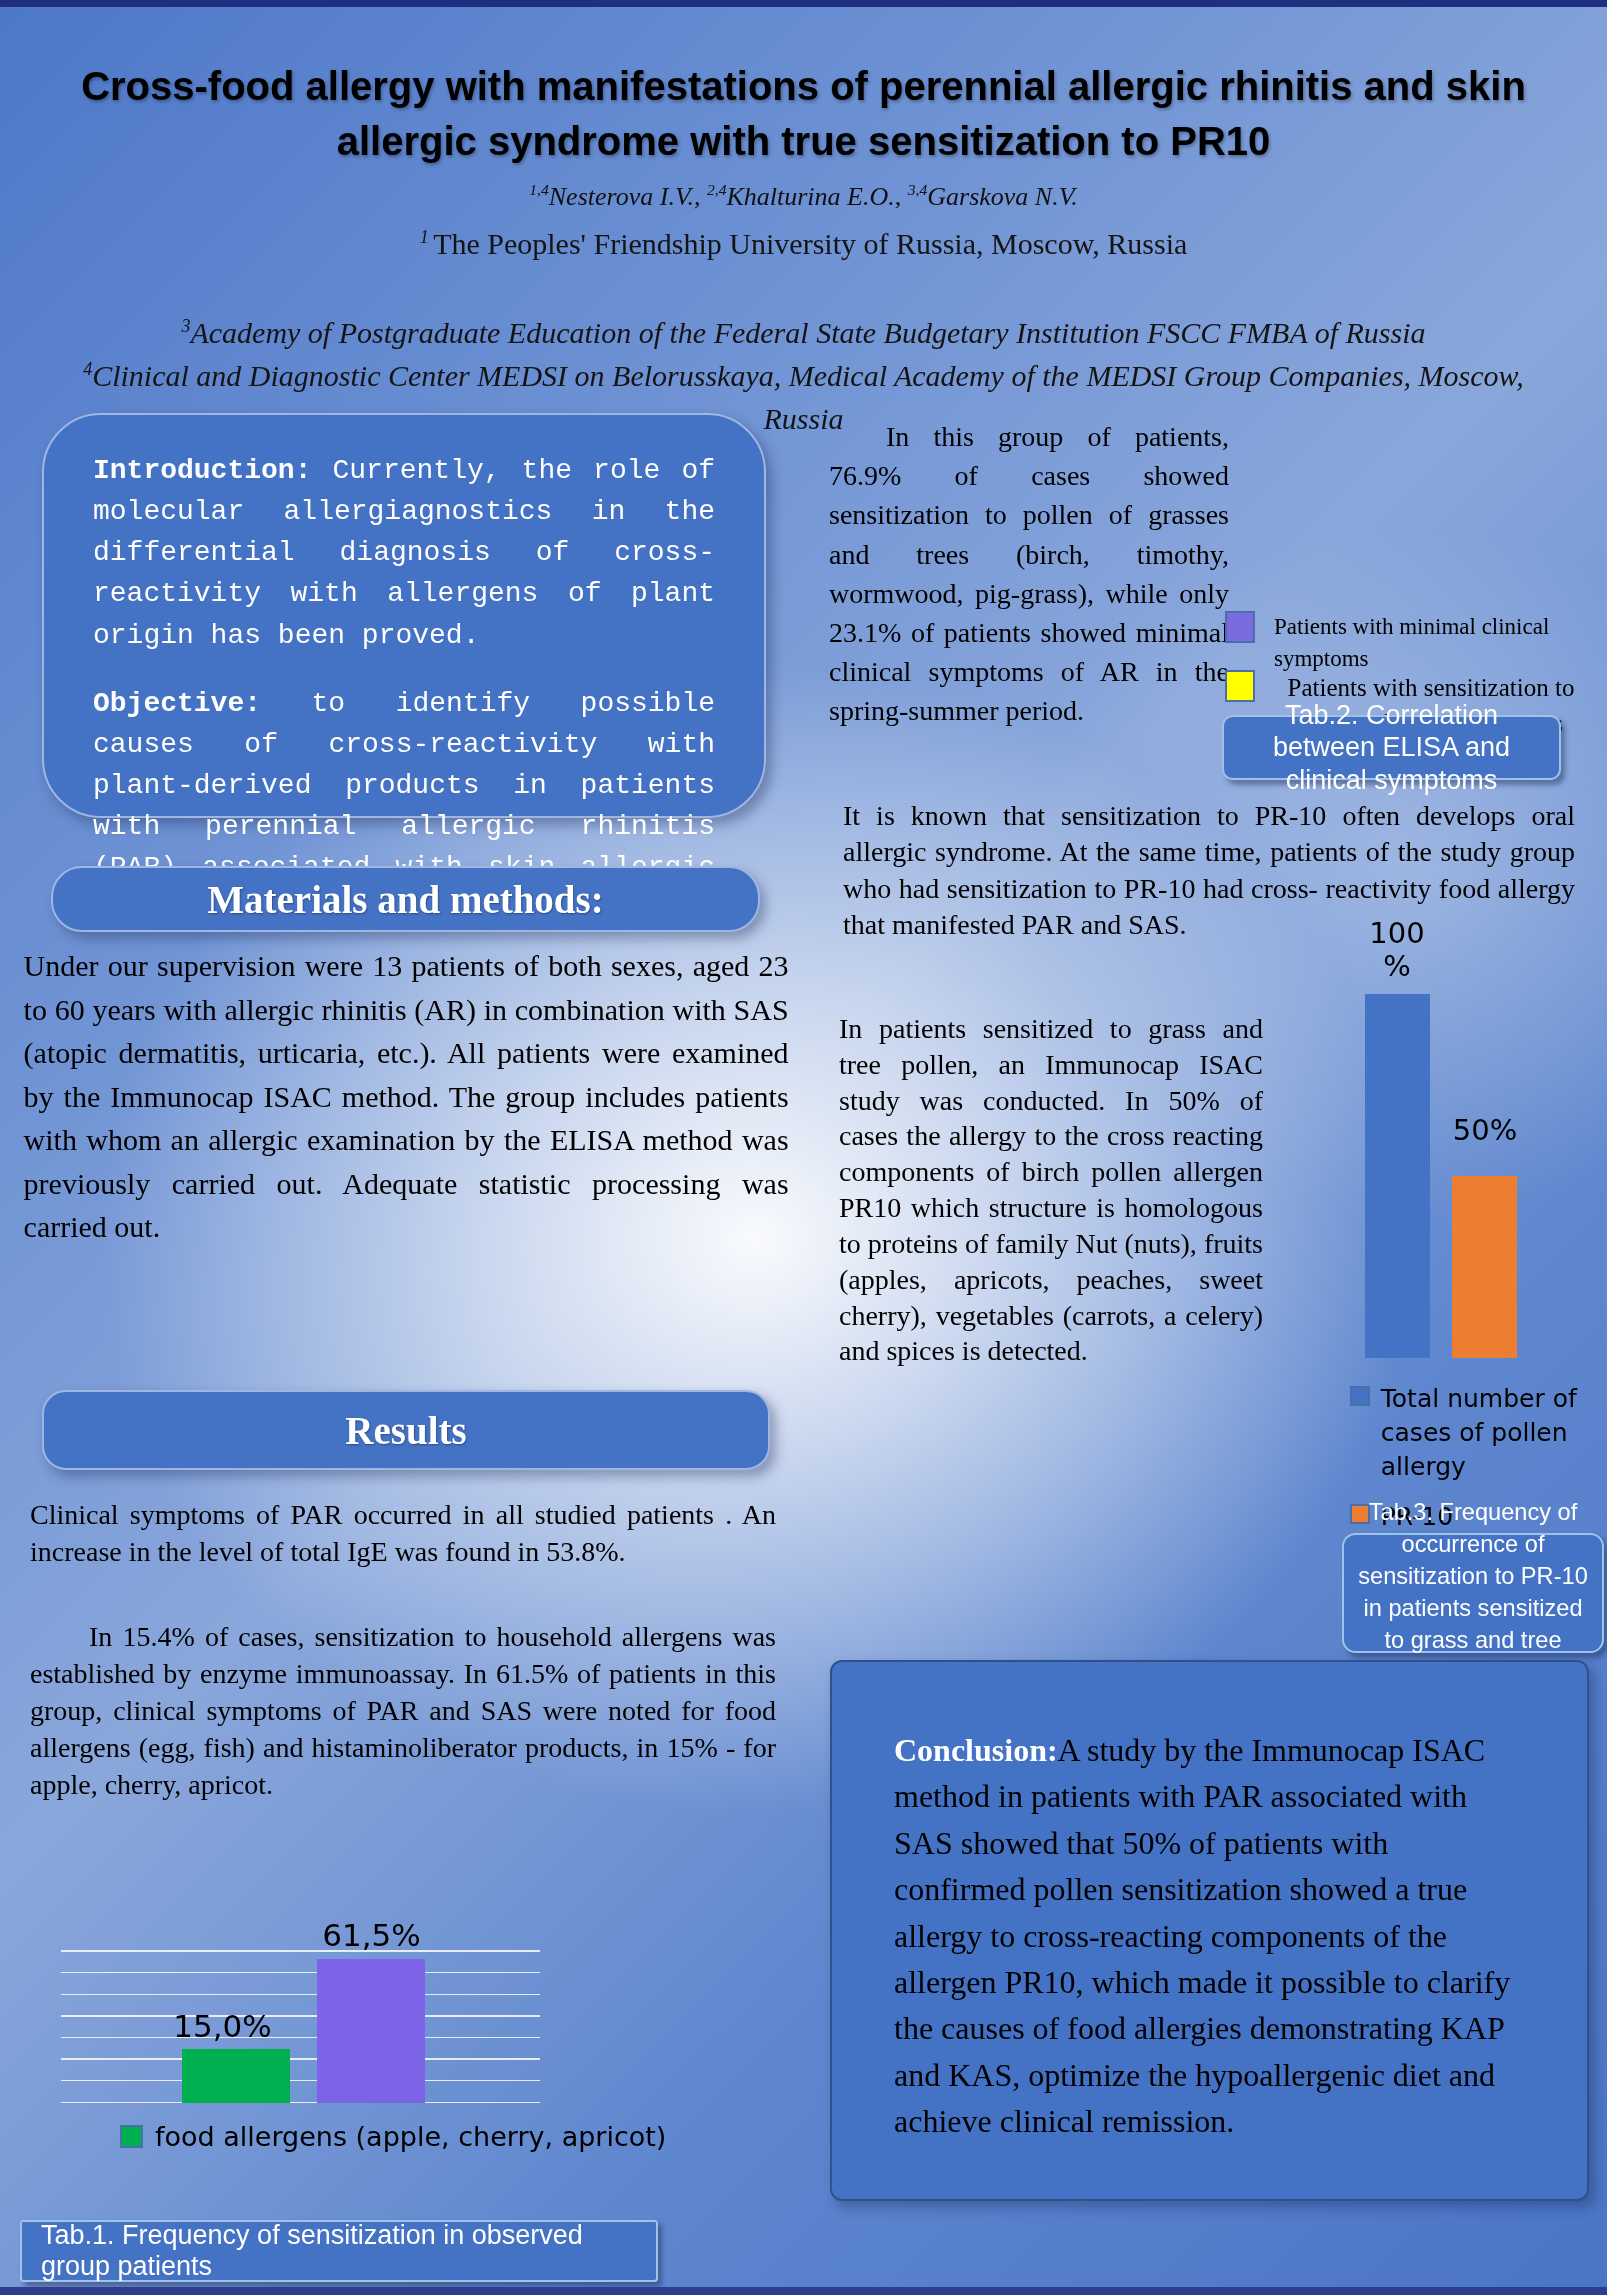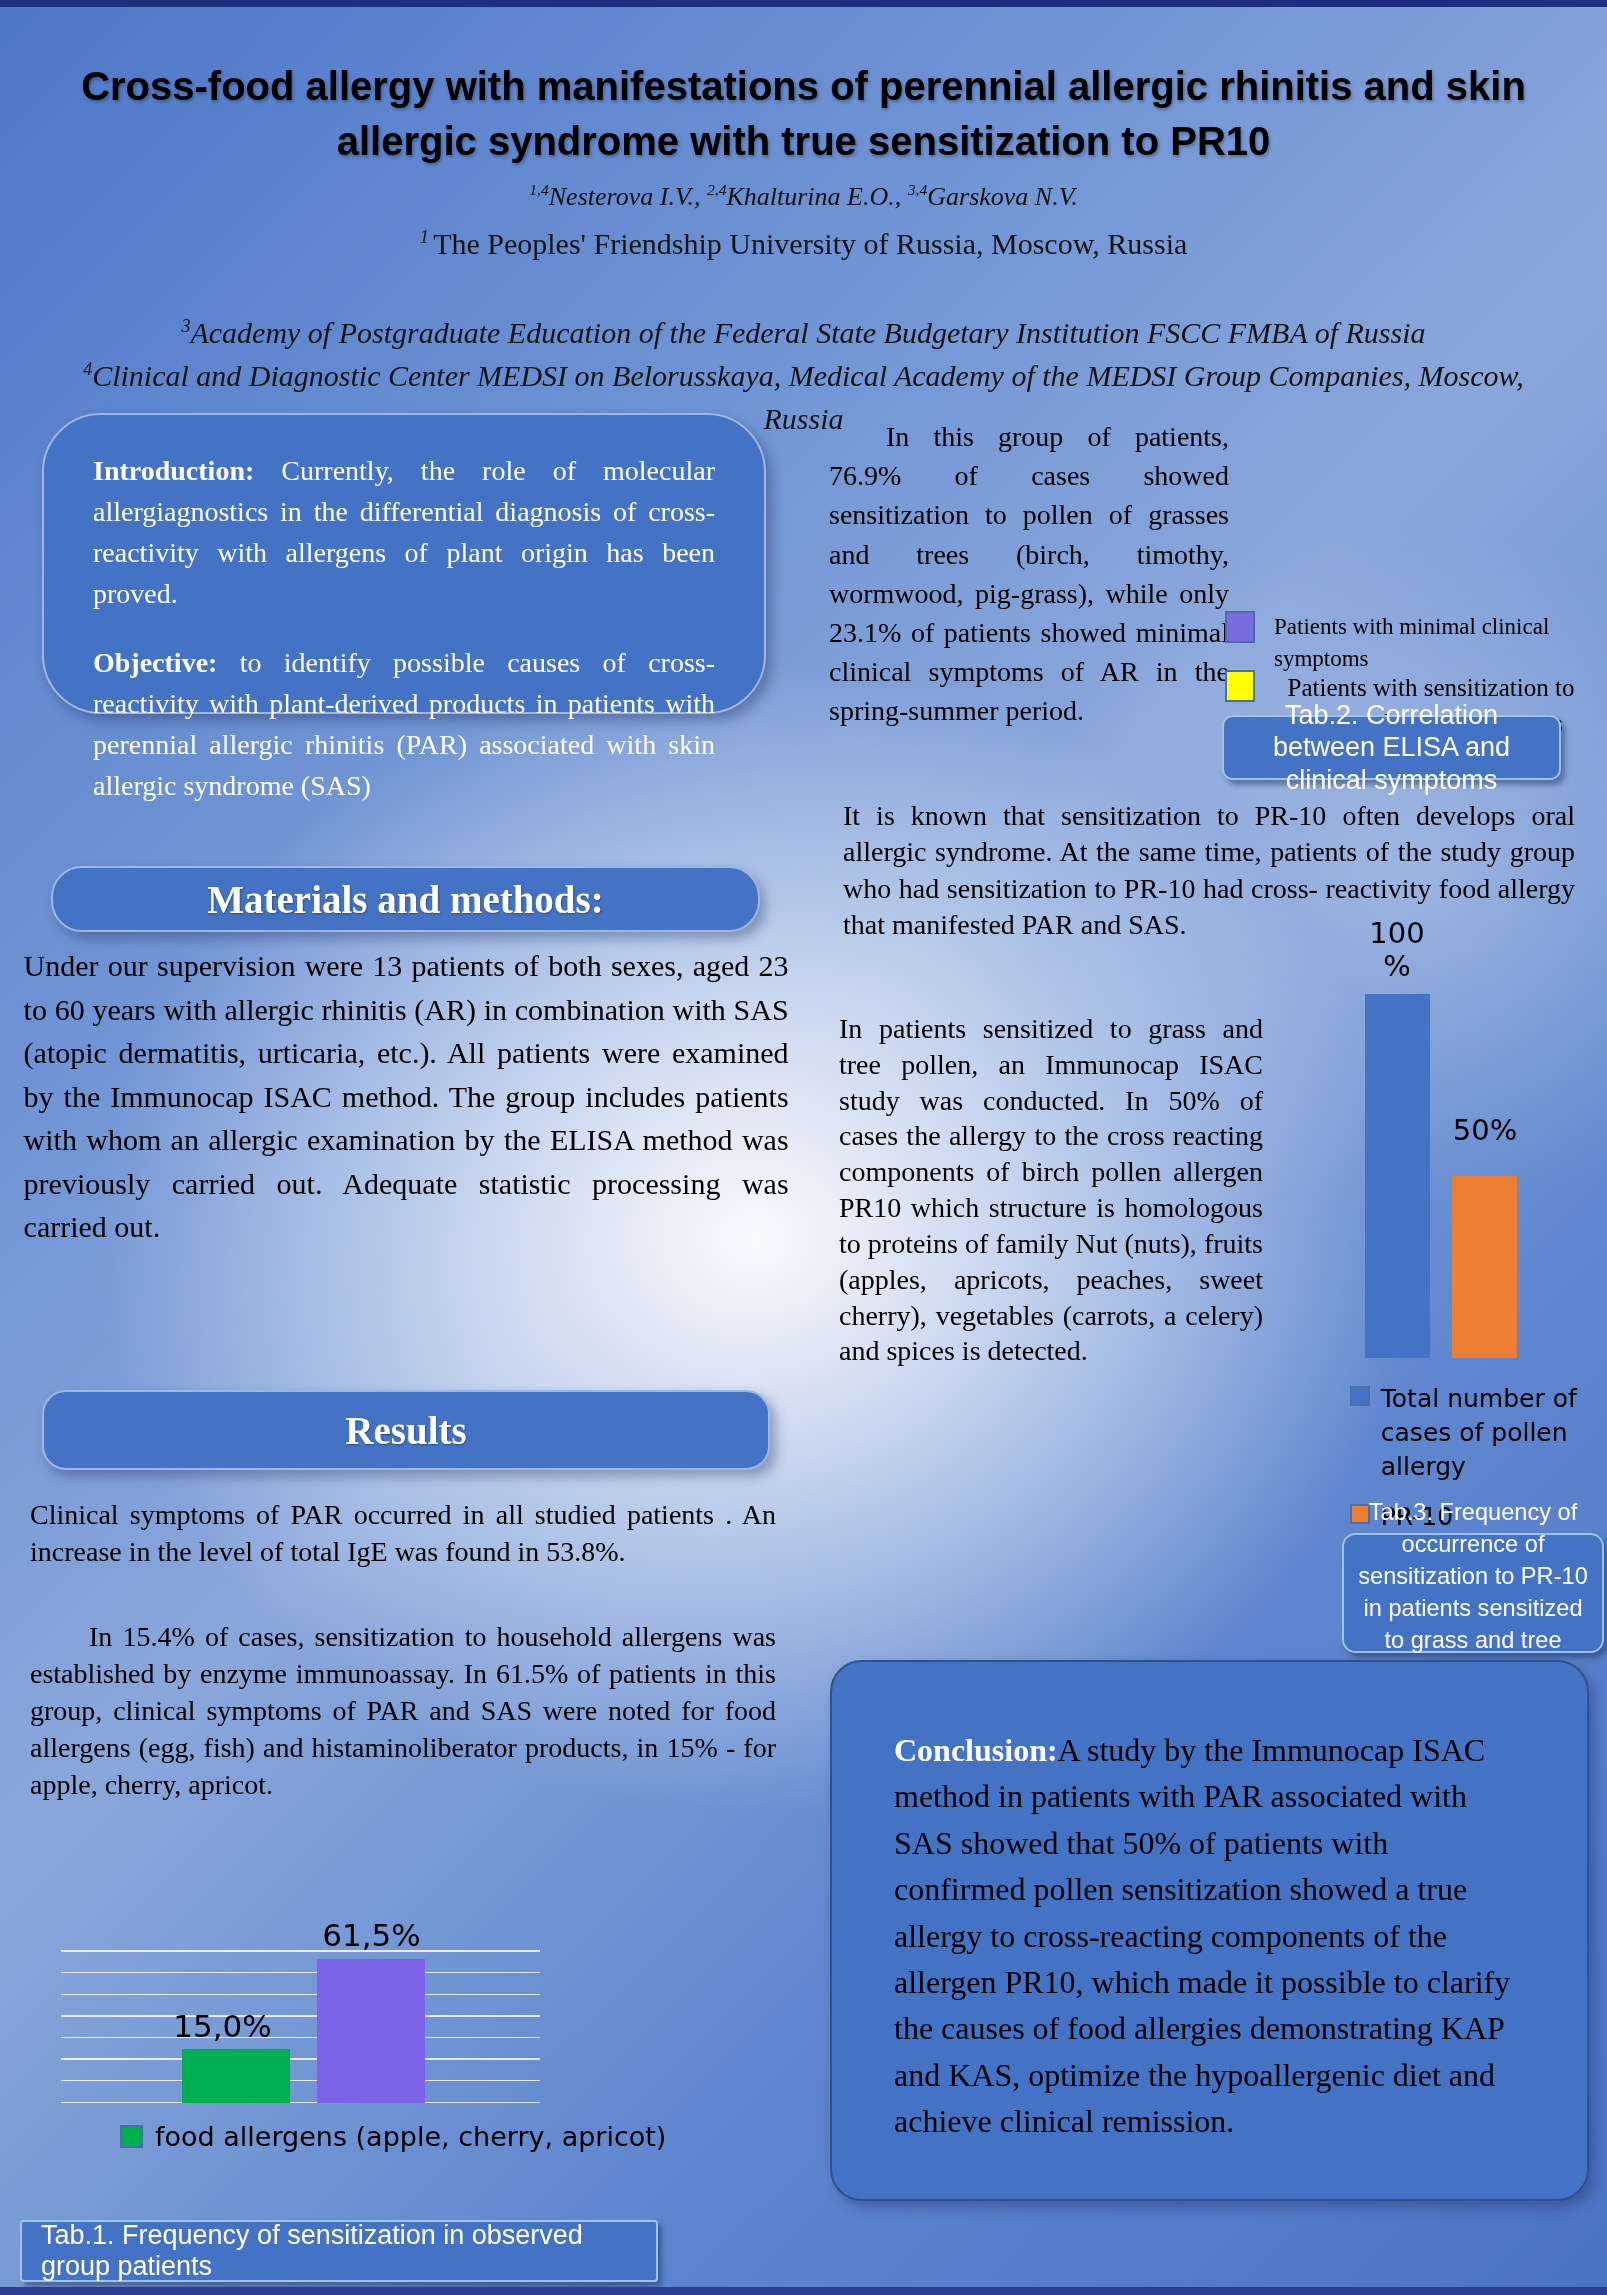--- a/index.html
+++ b/index.html
@@ -39,23 +39,23 @@
     box-shadow:5.4px 6.7px 12px rgba(25,40,85,.35);
   }
   .hdrbox{
     position:absolute;display:flex;align-items:center;justify-content:center;
     color:#fff;font-weight:bold;font-size:39px;
     text-shadow:0.7px 1.3px 2px rgba(0,0,0,.35);
   }
 
   
   .introbox{
-    position:absolute;left:42px;top:413px;width:724px;height:301px;
+    position:absolute;left:42px;top:413px;width:724px;height:405px;
     border-radius:59px;padding:35px 49px;box-sizing:border-box;
-    color:#fff;font-size:28px;line-height:1.47;text-align:justify;
+    color:#fff;font-size:28px;line-height:1.47;text-align:justify;font-family:Liberation Mono, monospace;
   }
   .introbox p{margin:0 0 27px 0;}
   .introbox b{font-weight:bold;}
   .mmheader{left:51px;top:866px;width:705px;height:62px;border-radius:31px;}
   .bodytext{position:absolute;color:#000;text-align:justify;}
   .materials{left:23.6px;top:944px;width:765px;font-size:30px;line-height:1.45;}
   .resheader{left:42px;top:1390px;width:724px;height:76px;border-radius:24px;}
   .res1{left:30px;top:1497px;width:746px;font-size:28px;line-height:1.32;}
   .res2{left:30px;top:1619px;width:746px;font-size:28px;line-height:1.32;text-indent:59px;}
 
@@ -133,21 +133,21 @@
   .t3l2{left:1350px;top:1500px;width:256px;}
   .sw-bar{width:20px;height:20px;margin-top:4px;}
   .sw-blue{background:#4472c4;}
   .sw-orange{background:#ed7d31;}
   .t3l-text{font-size:25px;color:#000;margin-left:10.8px;line-height:1.35;}
   .tab3cap{left:1342px;top:1533px;width:262px;height:120px;border-radius:13.5px;font-size:23.6px;line-height:1.35;padding:5.4px 9.4px;}
 
   
   .conclusion{
     position:absolute;left:830px;top:1660px;width:759px;height:541px;
-    border-radius:32px;border:2.7px solid #2f528f;
+    border-radius:12px;border:2.7px solid #2f528f;
     padding:65px 62px;box-sizing:border-box;
     font-size:32px;line-height:1.45;color:#000;
   }
   .conclusion b{color:#fff;font-weight:bold;}
 
   
   .t1plot{
     position:absolute;left:61px;top:1949px;width:479px;height:154px;
     background-image:repeating-linear-gradient(to top, rgba(252,252,252,.85) 0 1.3px, rgba(255,255,255,0) 1.3px 21.6px);
   }

